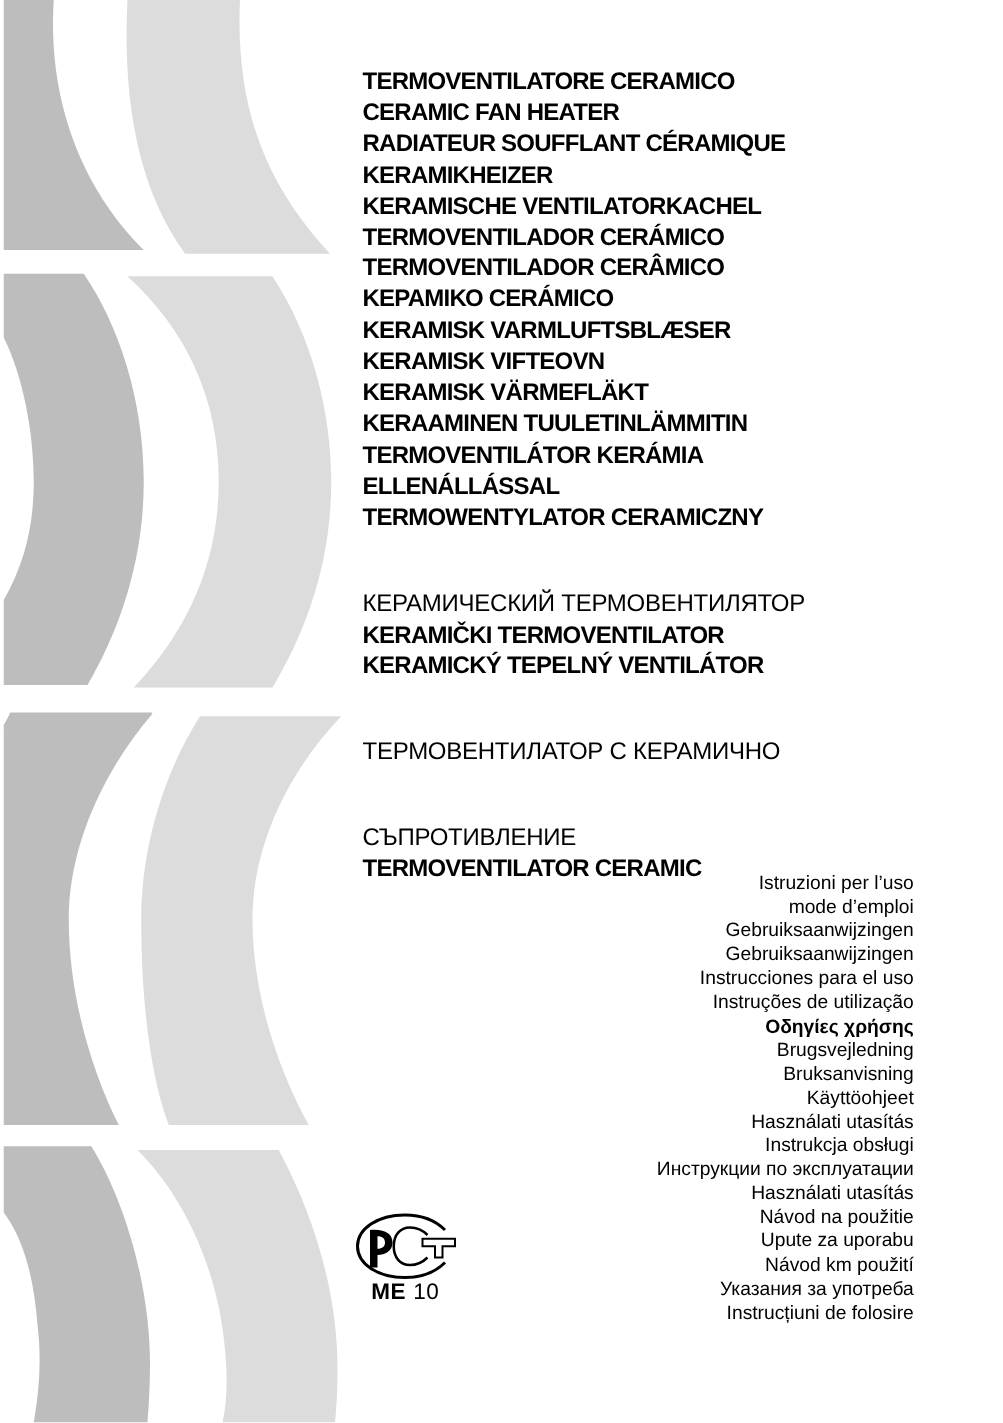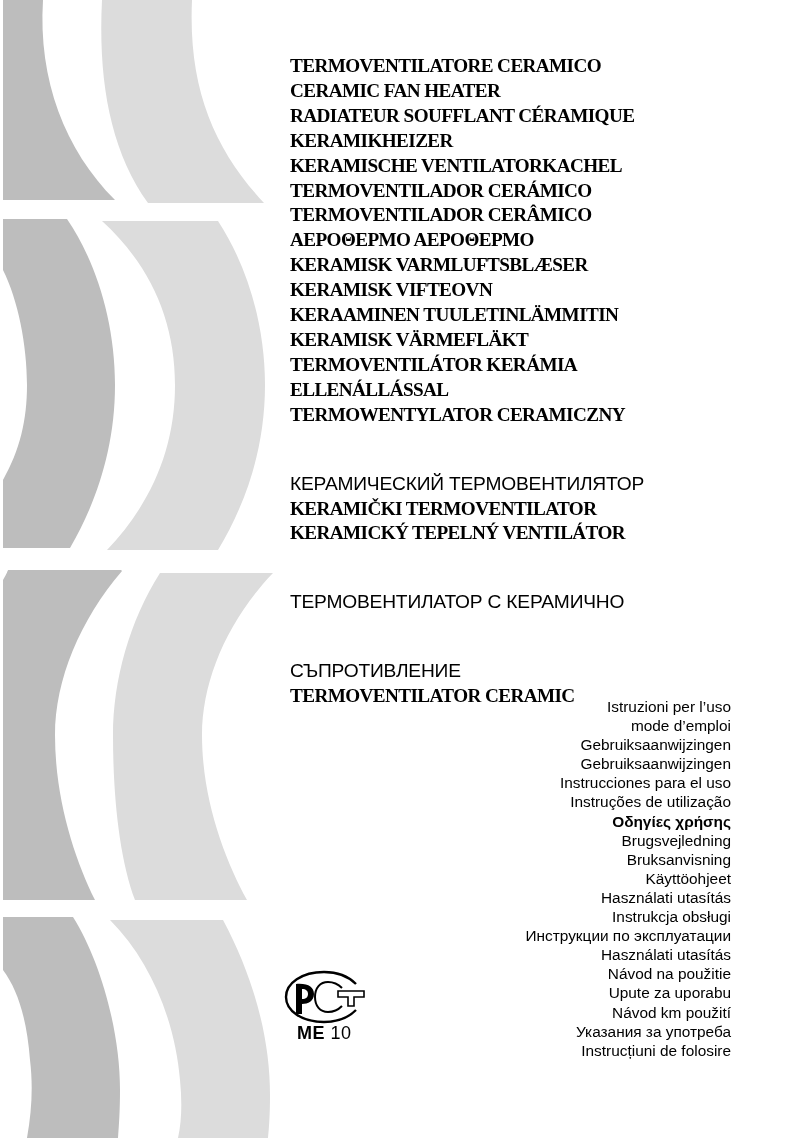--- a/index.html
+++ b/index.html
@@ -1,21 +1,21 @@
 <!DOCTYPE html>
 <html><head>
 <meta charset="utf-8">
 <style>
   html, body { margin: 0; padding: 0; background: #ffffff; }
   body { width: 802px; height: 1138px; position: relative; overflow: hidden;
          font-family: "Liberation Sans", "DejaVu Sans", sans-serif; color: #000; }
   .deco { position: absolute; left: 0; top: 0; width: 290px; height: 1138px; }
   .titles { position: absolute; left: 290px; top: 54px; margin: 0; padding: 0; list-style: none; }
   .titles li { font-size: 19.2px; line-height: 24.9px; letter-spacing: -0.6px; white-space: nowrap; }
-  .titles li.b { font-weight: bold; font-family: Liberation Serif, serif; }
+  .titles li.b { font-weight: bold; }
   .titles li.n { font-weight: normal; letter-spacing: -0.2px; margin-top: 44px; }
   .langs { position: absolute; right: 56px; top: 682px; margin: 15px; padding: 0; list-style: none; text-align: right; }
   .langs li { font-size: 15.4px; line-height: 19.1px; white-space: nowrap; }
   .langs li.b { font-weight: bold; }
   .cert { position: absolute; left: 282px; top: 970px; width: 86px; height: 76px; }
   .cert-code { position: absolute; left: 297px; top: 1023px; font-size: 18px; font-weight: bold;
                letter-spacing: 0.5px; }
   .cert-code .num { font-weight: normal; }
 </style>
 </head>
@@ -39,25 +39,25 @@
 </svg>
 
 <ul class="titles">
   <li class="b">TERMOVENTILATORE CERAMICO</li>
   <li class="b">CERAMIC FAN HEATER</li>
   <li class="b">RADIATEUR SOUFFLANT CÉRAMIQUE</li>
   <li class="b">KERAMIKHEIZER</li>
   <li class="b">KERAMISCHE VENTILATORKACHEL</li>
   <li class="b">TERMOVENTILADOR CERÁMICO</li>
   <li class="b">TERMOVENTILADOR CERÂMICO</li>
-  <li class="b">ΑΕΡΟΘΕΡΜΟ ΑΕΡΟΘΕΡΜΟ</li>
+  <li class="b">ΚΕΡΑΜΙΚΟ CERÁMICO</li>
   <li class="b">KERAMISK VARMLUFTSBLÆSER</li>
   <li class="b">KERAMISK VIFTEOVN</li>
+  <li class="b">KERAMISK VÄRMEFLÄKT</li>
   <li class="b">KERAAMINEN TUULETINLÄMMITIN</li>
-  <li class="b">KERAMISK VÄRMEFLÄKT</li>
   <li class="b">TERMOVENTILÁTOR KERÁMIA</li>
   <li class="b">ELLENÁLLÁSSAL</li>
   <li class="b">TERMOWENTYLATOR CERAMICZNY</li>
   <li class="n">КЕРАМИЧЕСКИЙ ТЕРМОВЕНТИЛЯТОР</li>
   <li class="b">KERAMIČKI TERMOVENTILATOR</li>
   <li class="b">KERAMICKÝ TEPELNÝ VENTILÁTOR</li>
   <li class="n">ТЕРМОВЕНТИЛАТОР С КЕРАМИЧНО</li>
   <li class="n">СЪПРОТИВЛЕНИЕ</li>
   <li class="b">TERMOVENTILATOR CERAMIC</li>
 </ul>

